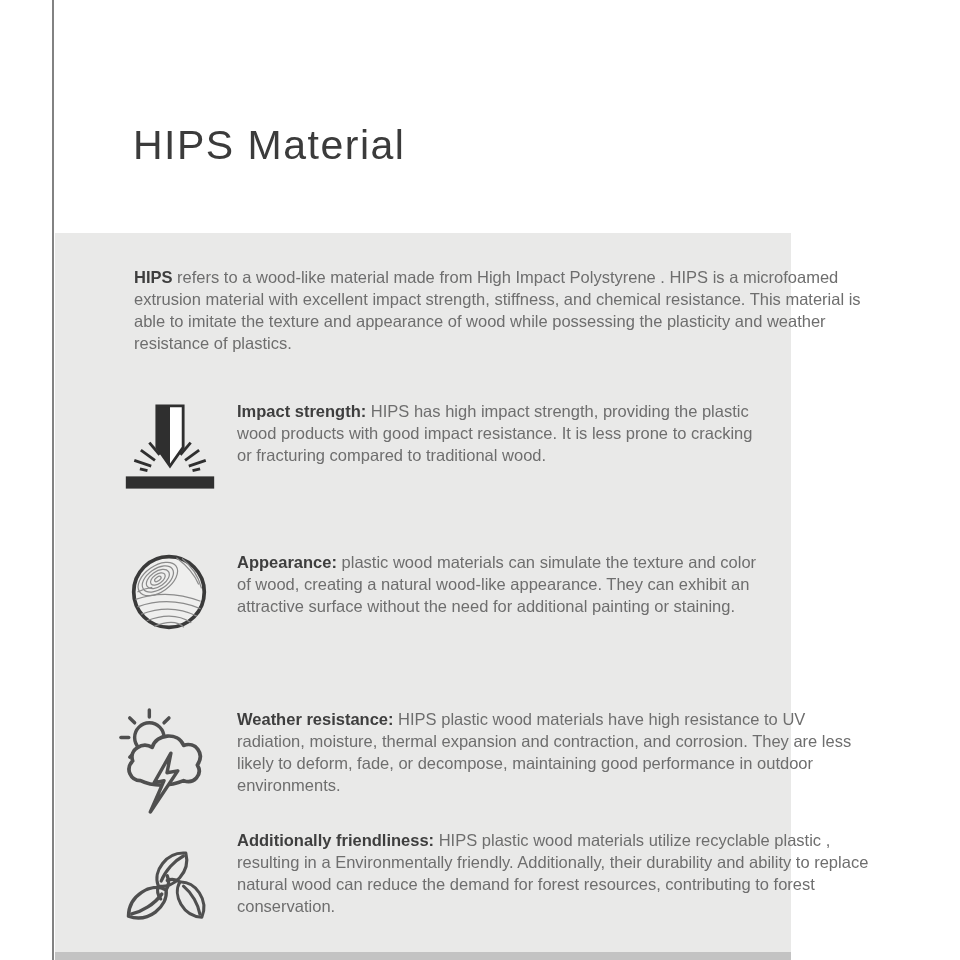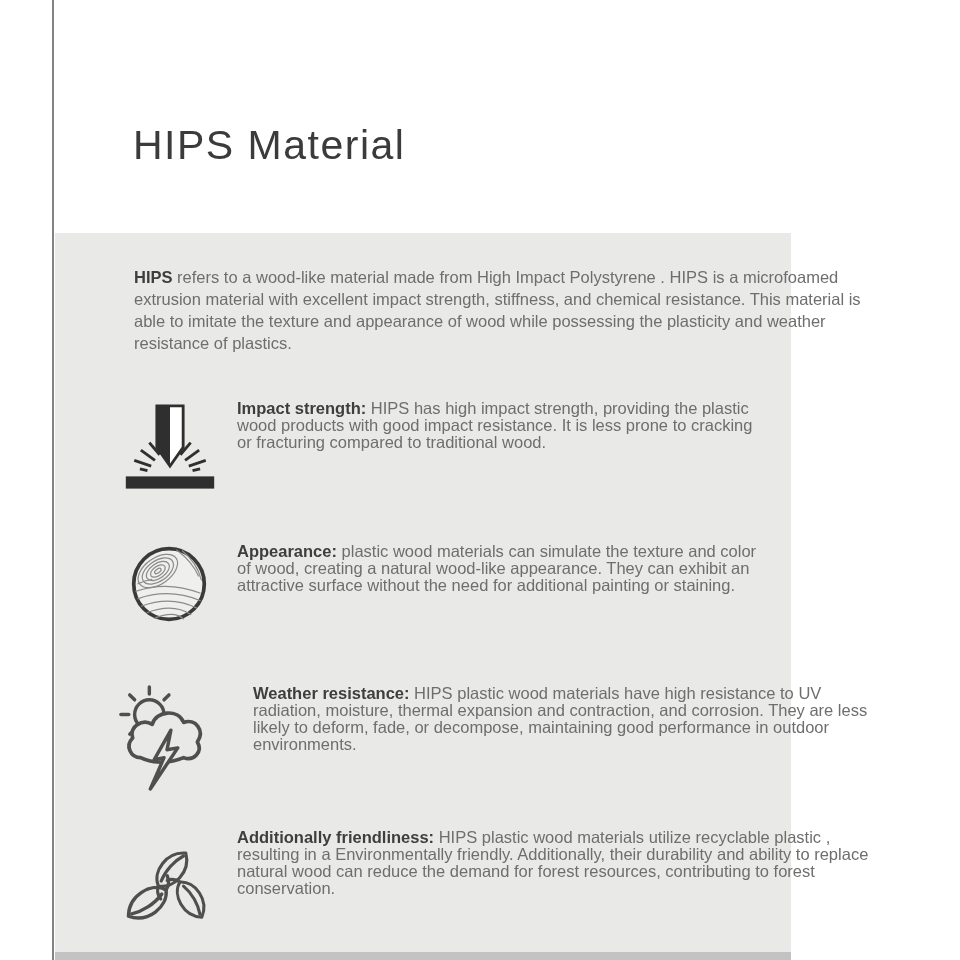--- a/index.html
+++ b/index.html
@@ -48,25 +48,25 @@
     font-weight:700;color:var(--label);
   }
   .feature{
     position:absolute;left:62px;
     display:flex;align-items:flex-start;
   }
   .icon-box{
     flex:none;width:120px;
   }
   .feature-text{
-    font-size:16.5px;line-height:17px;color:var(--body);
+    font-size:16.5px;line-height:22px;color:var(--body);
   }
   .f1{top:167px;} .f1 .feature-text{width:520px;}
-  .f2{top:310px;} .f2 .feature-text{width:522px;}
-  .f3{top:452px;gap:16px;} .f3 .feature-text{width:634px;}
+  .f2{top:318px;} .f2 .feature-text{width:522px;}
+  .f3{top:475px;} .f3 .feature-text{width:634px;}
   .f4{top:596px;} .f4 .feature-text{width:658px;}
   .f1 .icon-box{padding-top:4px;}
   .f2 .icon-box{padding-top:2px;padding-left:13px;}
   .f3 .icon-box{padding-top:0;}
   .f4 .icon-box{padding-top:2px;padding-left:6px;}
   svg{display:block;}
 </style>
 </head>
 <body>
 

